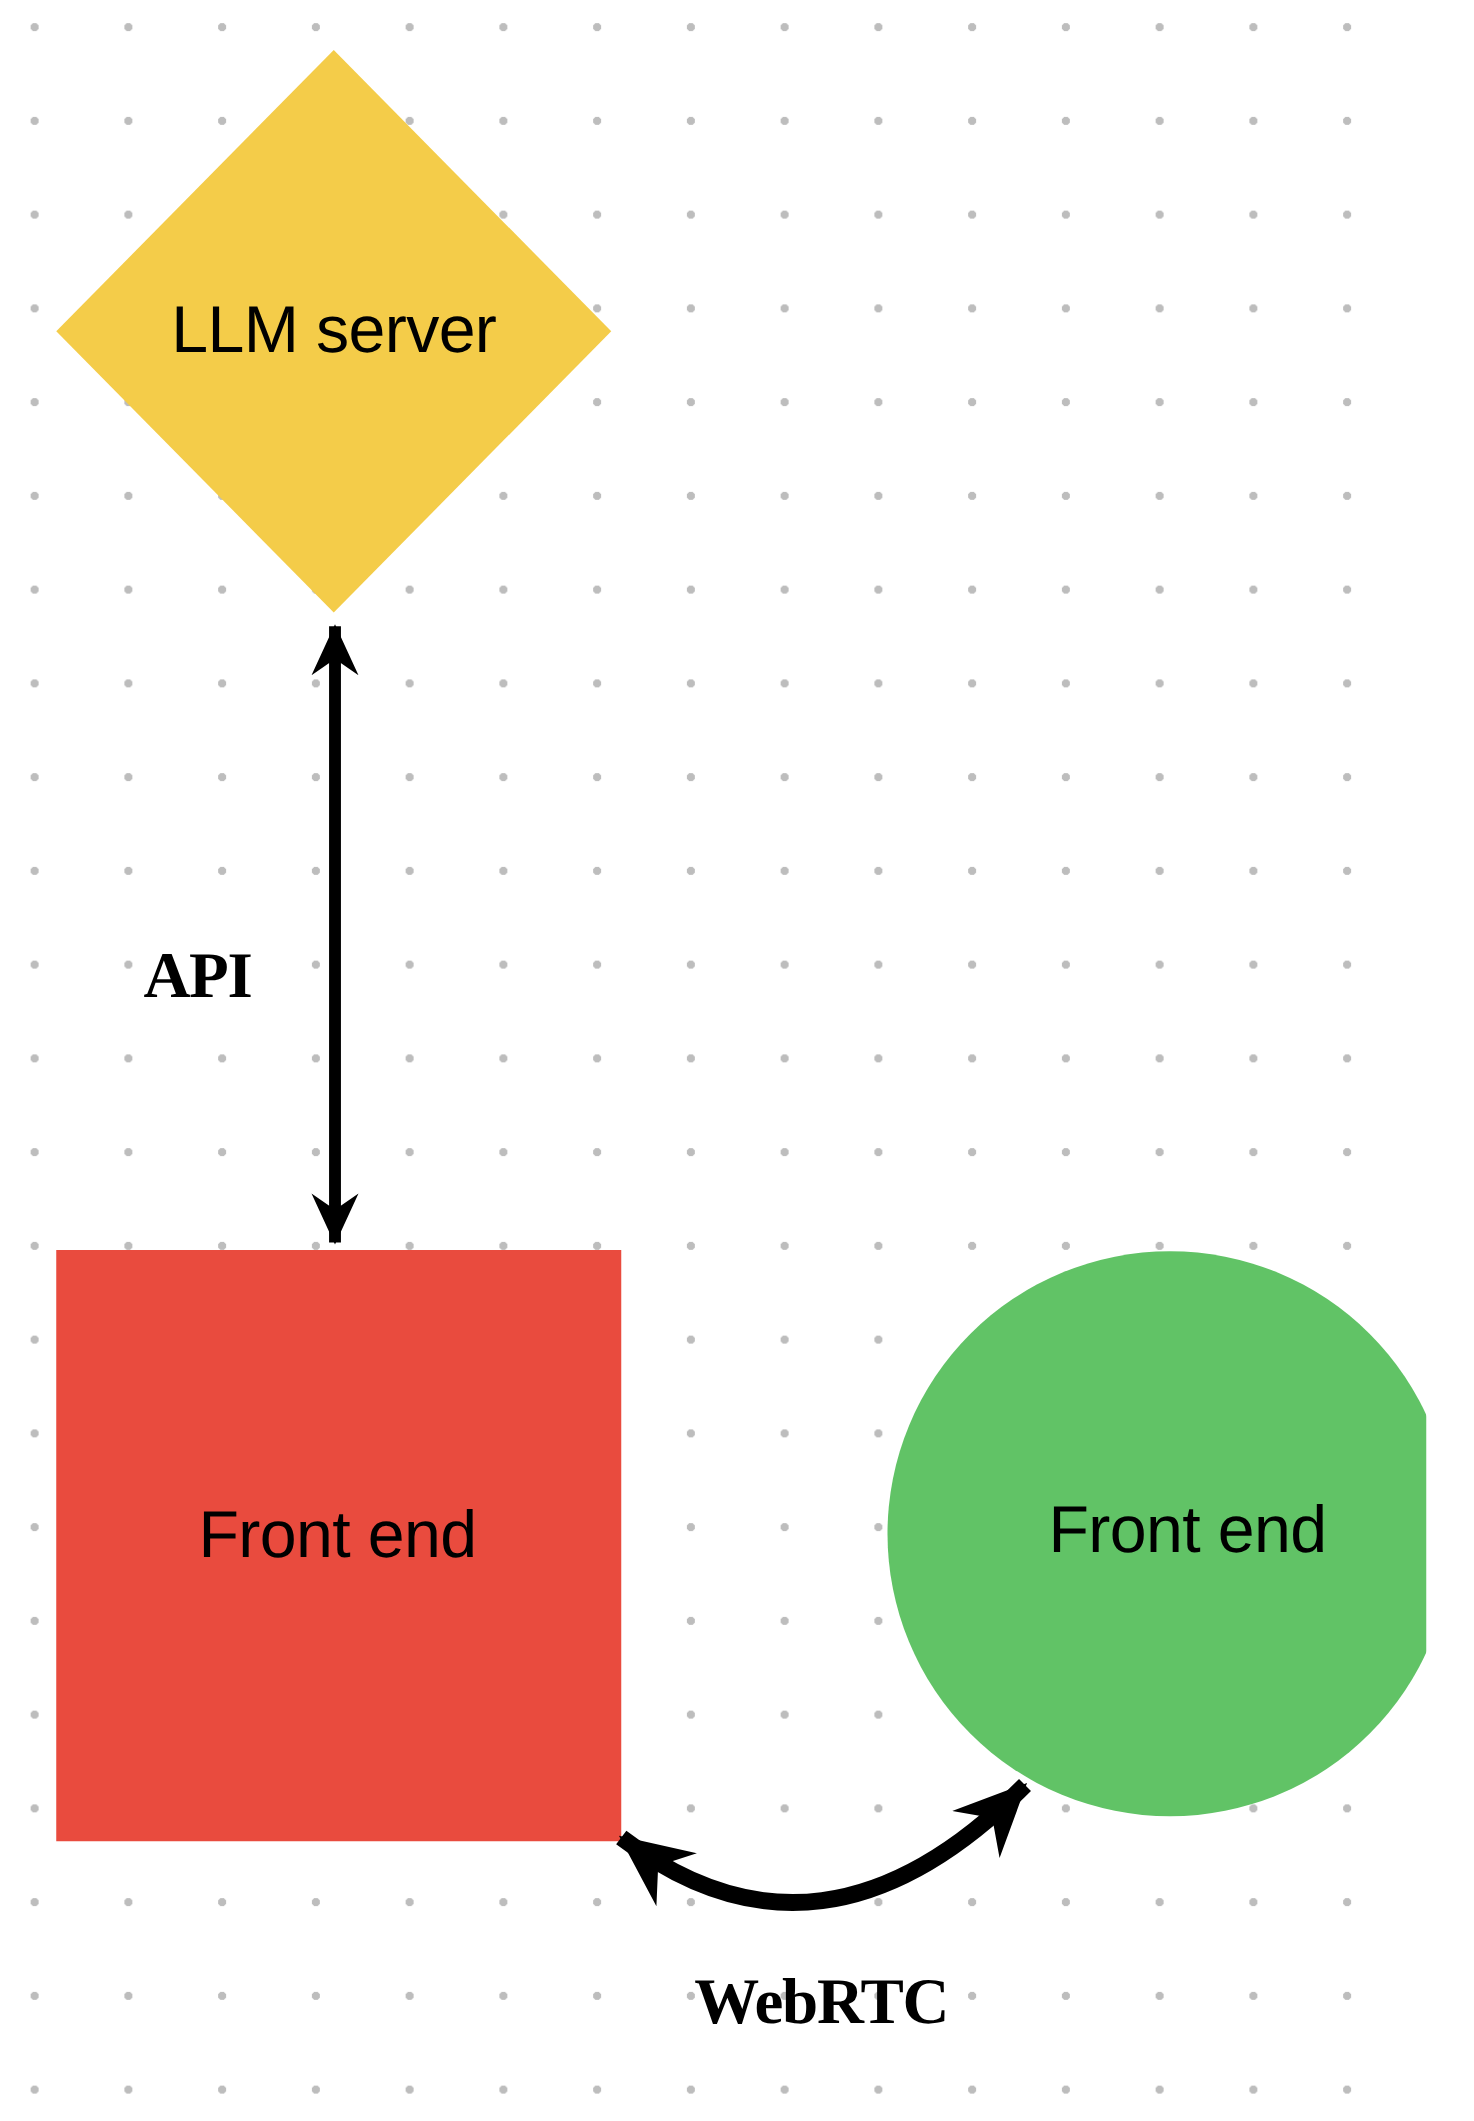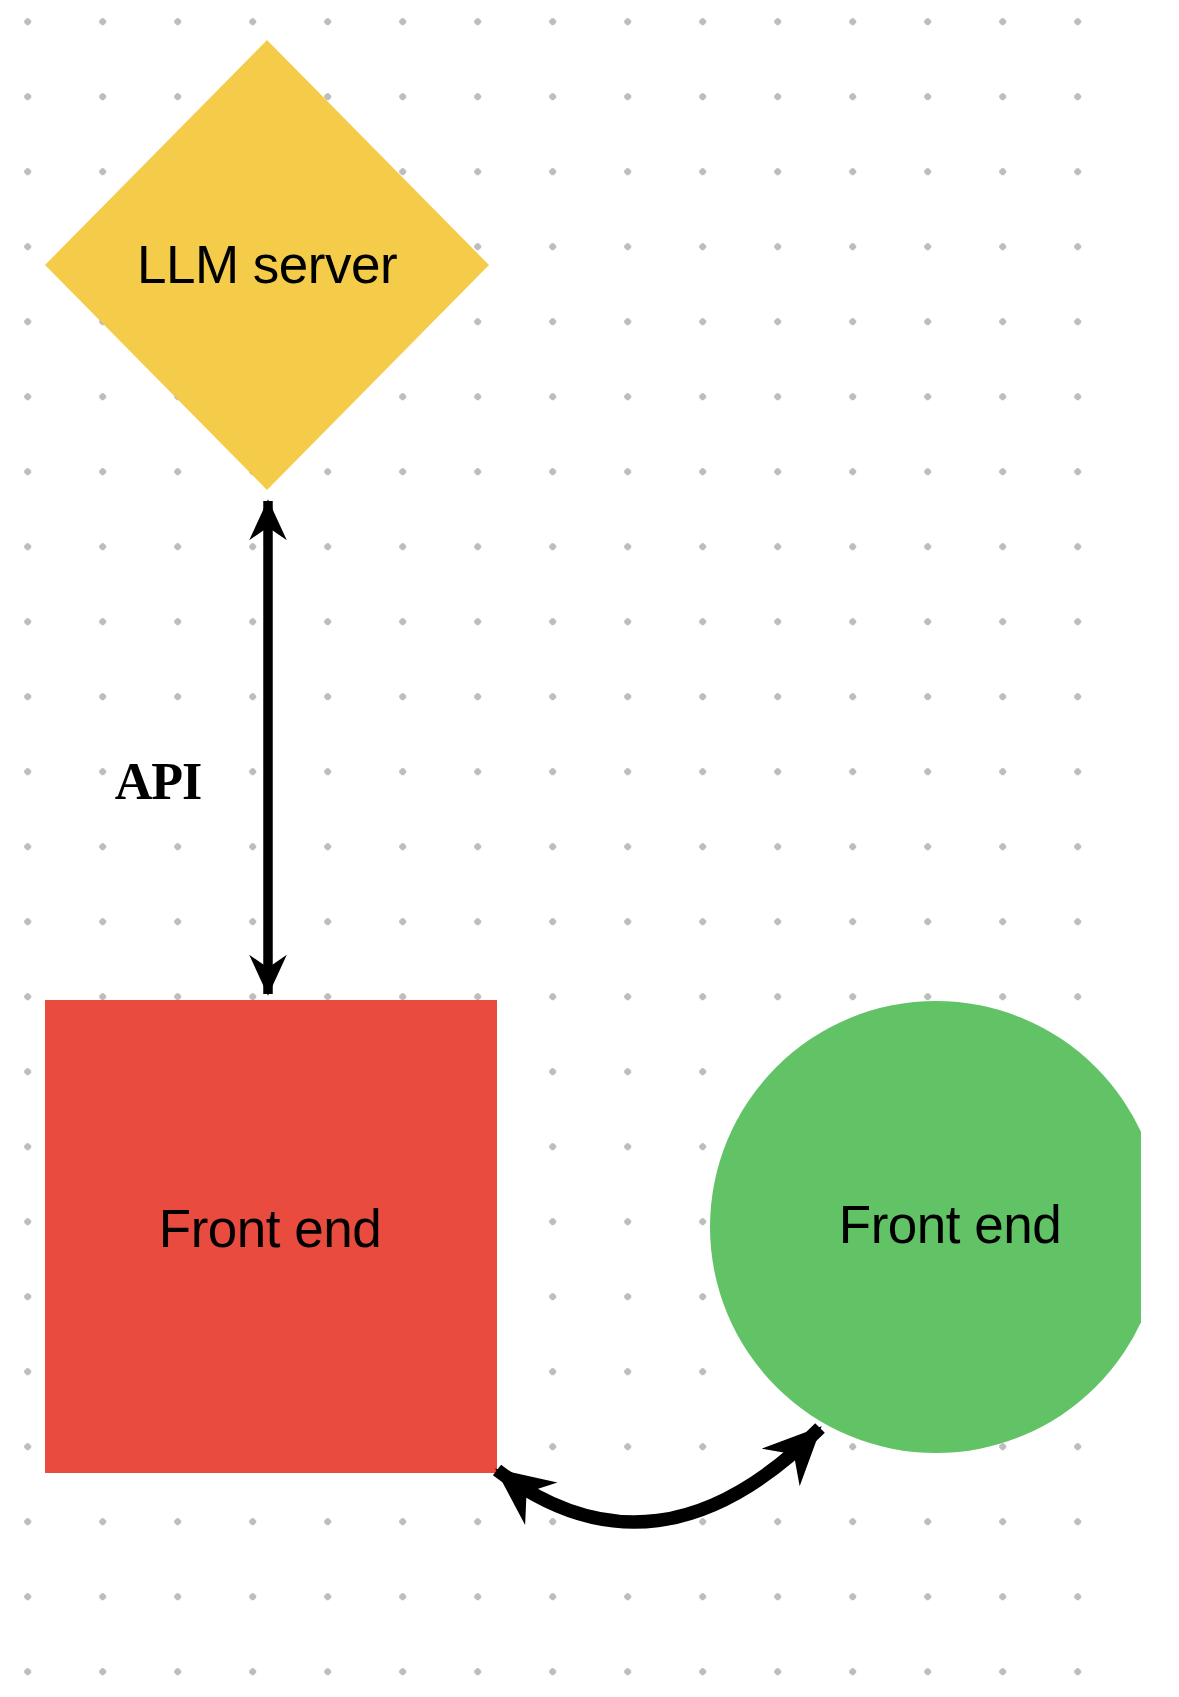--- a/index.html
+++ b/index.html
@@ -68,14 +68,15 @@
   </svg>
 
   <div class="label shape-label" style="left:267px; top:264px;">LLM server</div>
 
   <div class="label shape-label" style="left:270px; top:1228px;">Front end</div>
 
   <div class="label shape-label" style="left:950px; top:1224px;">Front end</div>
 
   <div class="label edge-label" style="left:158px; top:781px;">API</div>
 
+  <div class="label edge-label" style="left:657px; top:1602px;">WebRTC</div>
 
 </div>
 
 </body></html>

